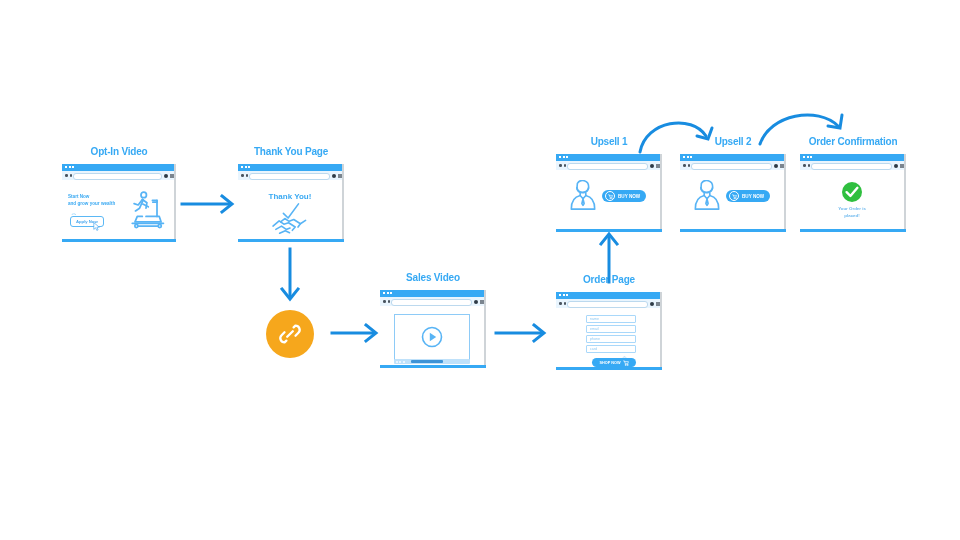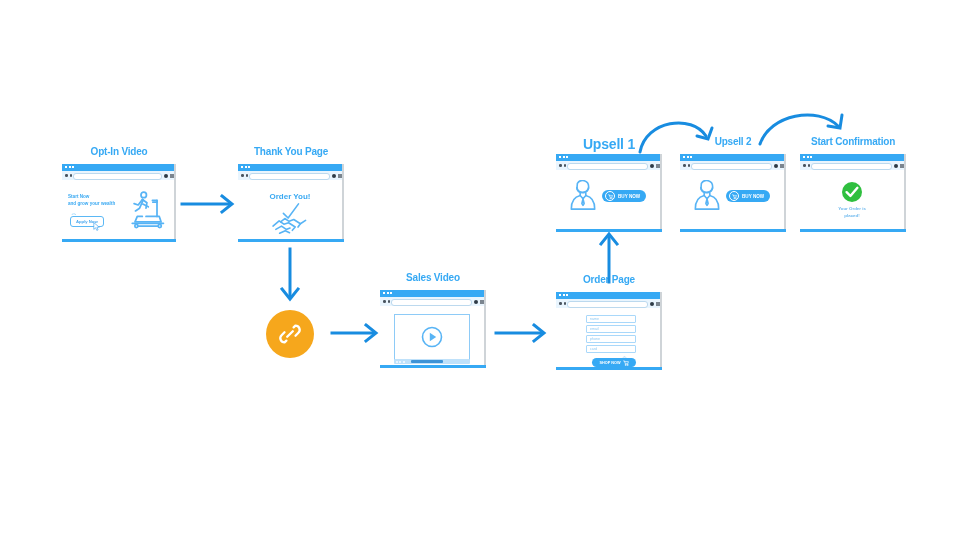--- a/index.html
+++ b/index.html
@@ -169,21 +169,21 @@
       <div class="toolbar">
         <span class="navdots">
             <i></i>
             <i></i>
           </span>
         <span class="urlbar"></span>
         <span class="ricon1"></span>
         <span class="ricon2"></span>
       </div>
       <div class="page">
-        <div class="ty-text">Order You!</div>
+        <div class="ty-text">Thank You!</div>
         <svg style="position:absolute;left:50%;margin-left:-19px;top:22px;" width="38" height="34" viewBox="0 0 40 36">
           <g fill="none" stroke="#58b4f5" stroke-width="1.7" stroke-linecap="round" stroke-linejoin="round">
             <path d="M13 12 L18 17 L29 2"></path>
             <path d="M10 21 L14.5 17.5 L19 20.5 L24 18.5 L31 23 L28.5 26.5"></path>
             <path d="M2 25.5 L8.5 20 L13.5 23.5 L18.5 22 L25.5 26.5 L22.5 30"></path>
             <path d="M5 29 L11 25.5 L16 29 L20 27.5"></path>
             <path d="M9 33 L15 30.5 L19.5 32.5"></path>
             <path d="M31 23 L36.5 19.5"></path>
           </g>
         </svg>
@@ -312,21 +312,21 @@
   </div>
 
   <svg class="arrow" style="left:596px;top:232px;" width="26" height="52" viewBox="0 0 26 52">
     <g stroke="#188ce0" stroke-width="3" fill="none" stroke-linecap="square">
       <path d="M13 50 L13 4"></path>
       <path d="M5 12 L13 2 L21 12"></path>
     </g>
   </svg>
 
   <div class="node" style="left:556px;top:136px;width:106px;height:96px;">
-    <div class="node-title" style="top:0;font-size:14px;">Upsell 1</div>
+    <div class="node-title" style="top:0;font-size:10px;">Upsell 1</div>
     <div class="browser" style="top:18px;width:106px;height:78px;">
       <div class="titlebar">
         <span class="dots">
             <i></i>
             <i></i>
             <i></i>
           </span>
       </div>
       <div class="toolbar">
         <span class="navdots">
@@ -422,21 +422,21 @@
   </div>
 
   <svg class="arrow" style="left:756px;top:104px;" width="92" height="44" viewBox="0 0 92 44">
     <g stroke="#188ce0" stroke-width="3" fill="none" stroke-linecap="round">
       <path d="M4 40 C14 10, 62 2, 82 22"></path>
       <path d="M86 11 L84 24 L72 22"></path>
     </g>
   </svg>
 
   <div class="node" style="left:800px;top:136px;width:106px;height:96px;">
-    <div class="node-title" style="top:0;font-size:10px;">Start Confirmation</div>
+    <div class="node-title" style="top:0;font-size:10px;">Order Confirmation</div>
     <div class="browser" style="top:18px;width:106px;height:78px;">
       <div class="titlebar">
         <span class="dots">
             <i></i>
             <i></i>
             <i></i>
           </span>
       </div>
       <div class="toolbar">
         <span class="navdots">

